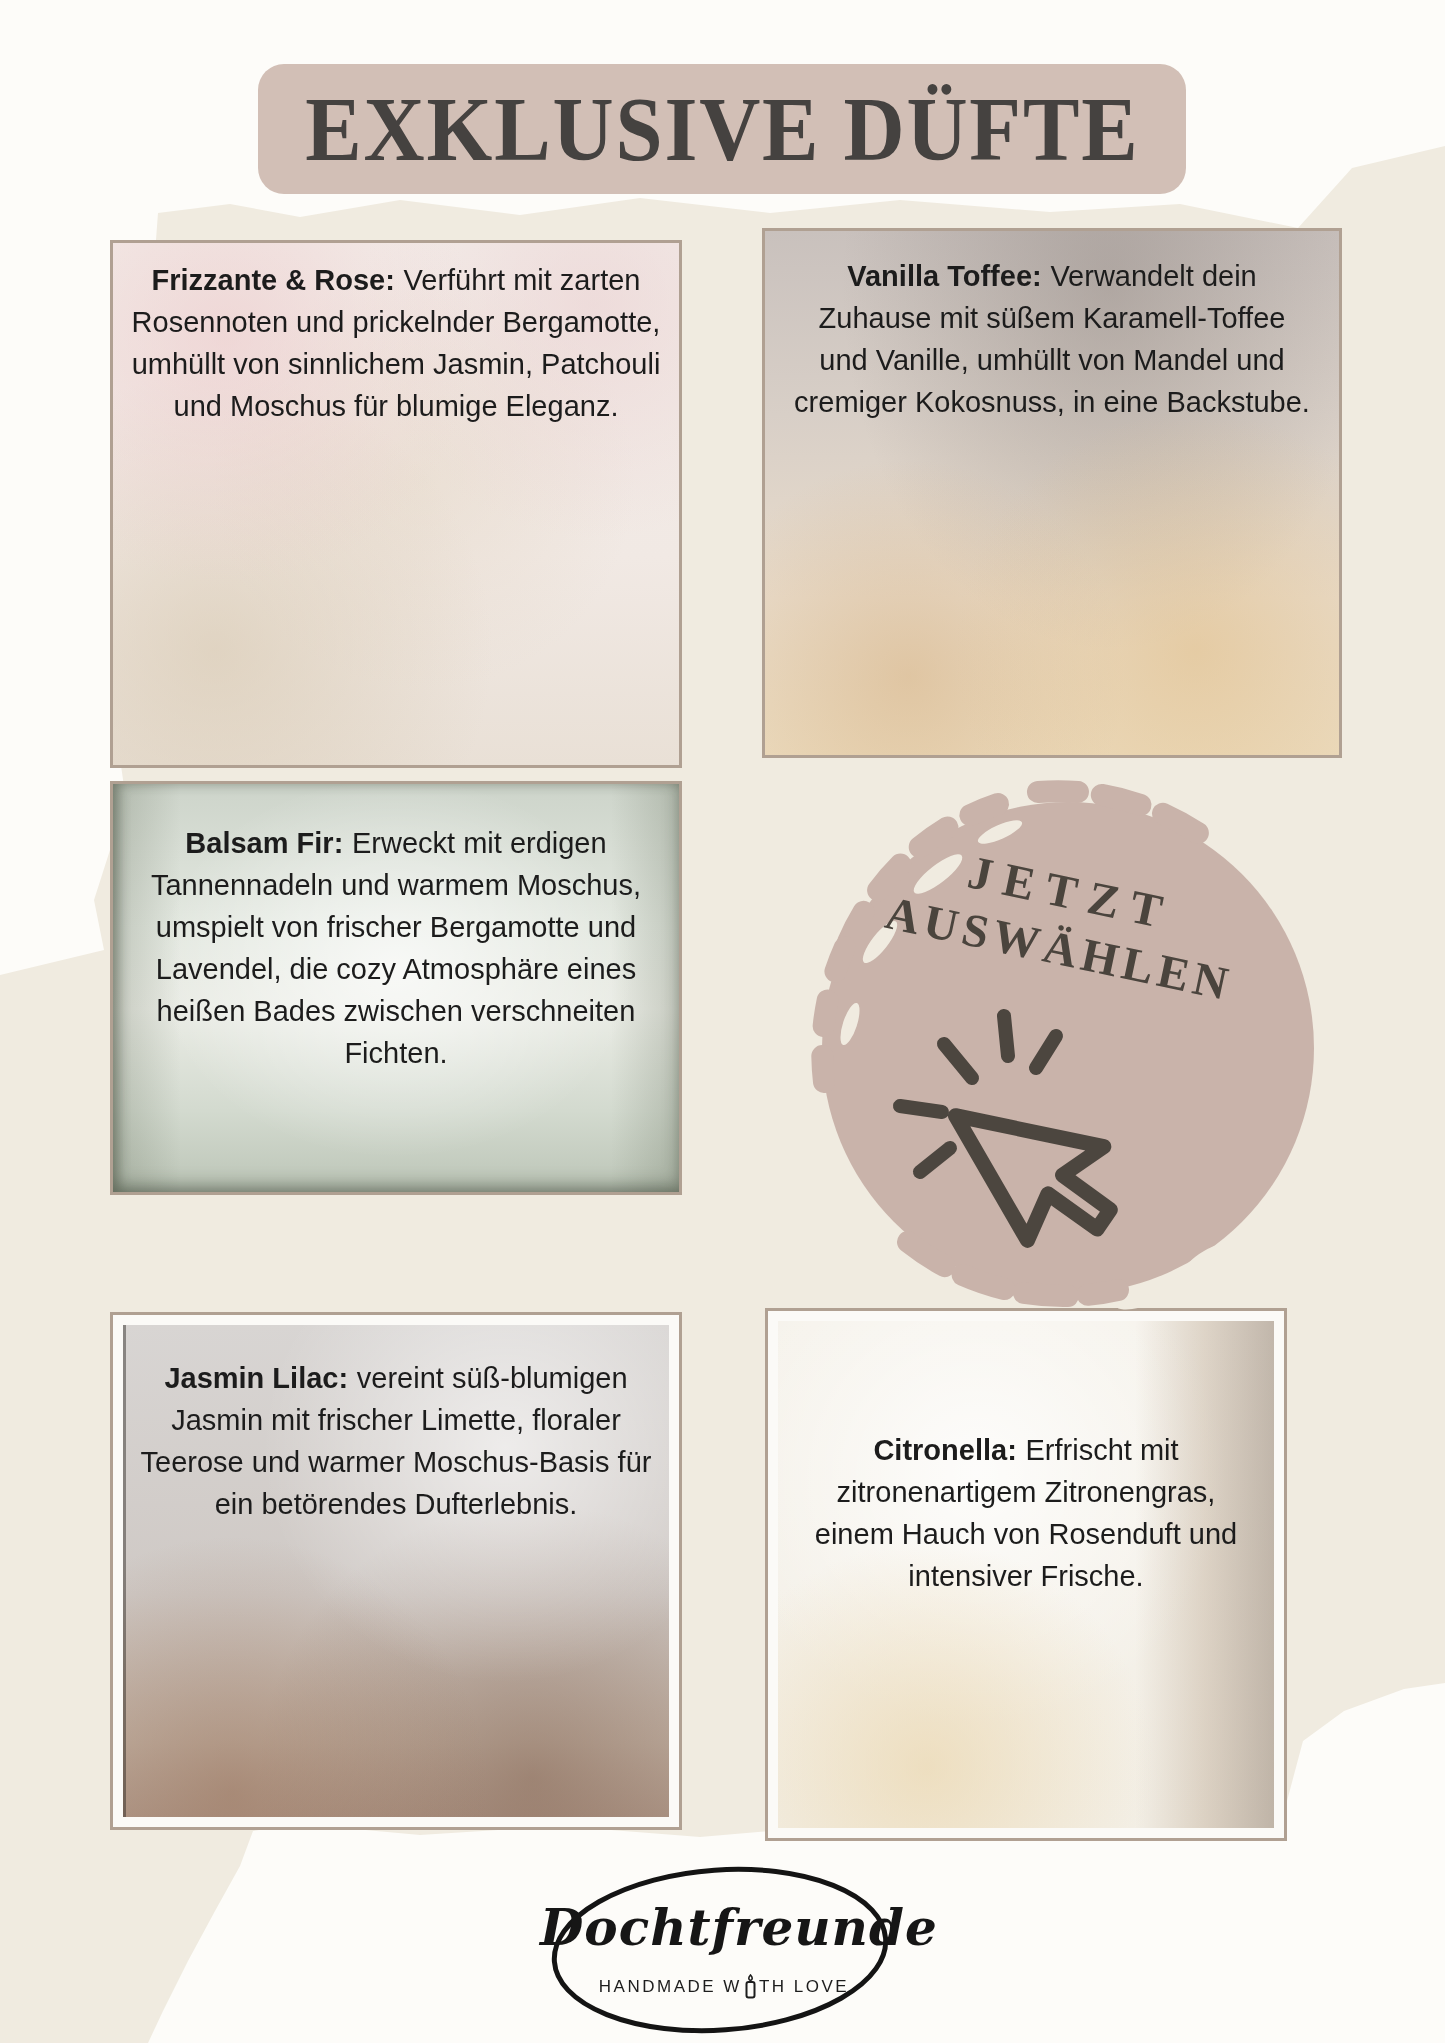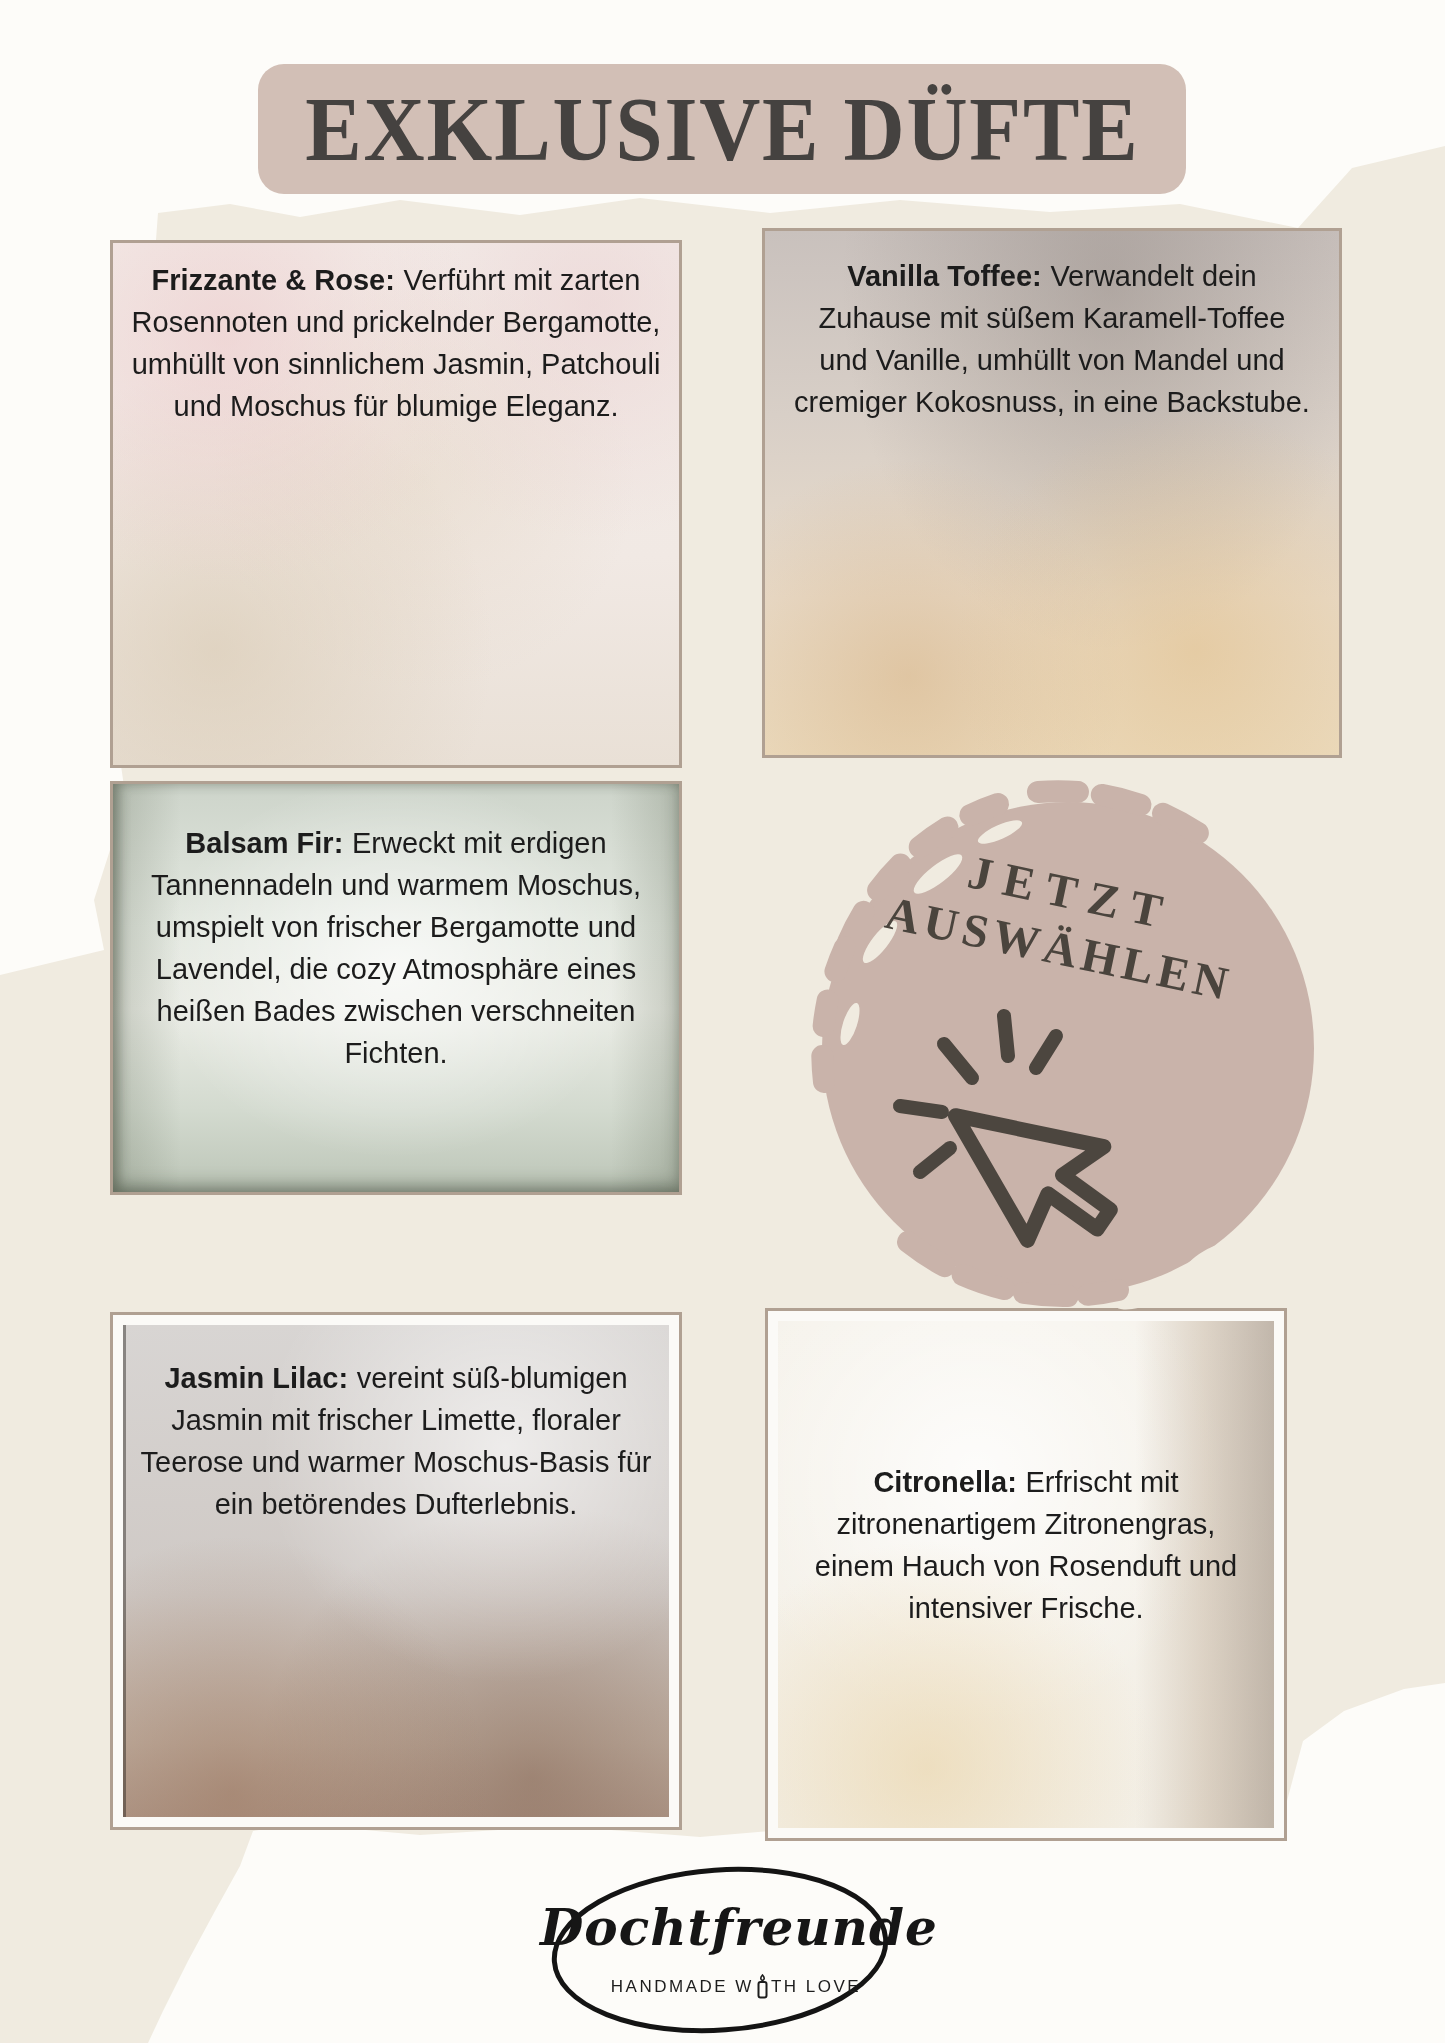--- a/index.html
+++ b/index.html
@@ -74,21 +74,21 @@
   .b5{left:765px;top:1308px;width:522px;height:533px;}
   .scent-text{
     position:relative;z-index:2;
     font-size:29px;line-height:1.45;text-align:center;color:#1c1c1c;margin:0;
   }
   .scent-text strong{font-weight:700;margin-right:.3em;}
   .b1 .scent-text{padding:16px 18px 0;}
   .b2 .scent-text{padding:24px 28px 0;}
   .b3 .scent-text{padding:38px 12px 0;}
   .b4 .scent-text{padding:42px 10px 0;}
-  .b5 .scent-text{padding:118px 30px 0;margin-top:32px;}
+  .b5 .scent-text{padding:118px 30px 0;}
   
   .badge{position:absolute;left:788px;top:762px;width:556px;height:556px;cursor:pointer;}
   .badge svg.brush{position:absolute;inset:0;}
   .badge-text{
     position:absolute;left:42px;top:102px;width:470px;
     transform:rotate(12deg);
     text-align:center;
     font-family:"Liberation Serif",serif;font-weight:600;color:#4a443d;
   }
   .badge-line1{font-size:47px;letter-spacing:12px;line-height:1.2;}
@@ -96,21 +96,21 @@
   .cursor-svg{position:absolute;left:96px;top:238px;}
   
   .logo{position:absolute;left:540px;top:1862px;width:360px;height:176px;}
   .logo svg.oval{position:absolute;inset:0;}
   .brand{
     position:absolute;left:0;top:36px;width:360px;text-align:center;
     font-family:"DejaVu Serif",serif;font-style:italic;font-weight:600;
     font-size:50px;color:#161616;letter-spacing:1px;
   }
   .tagline{
-    position:absolute;left:16px;top:112px;width:360px;
+    position:absolute;left:4px;top:112px;width:360px;
     display:flex;align-items:center;justify-content:center;gap:2px;
     font-size:17px;letter-spacing:2.5px;color:#1d1d1d;font-weight:500;
   }
 </style>
 </head>
 <body>
 
 <div class="page">
 
   <div class="torn-top"></div>

